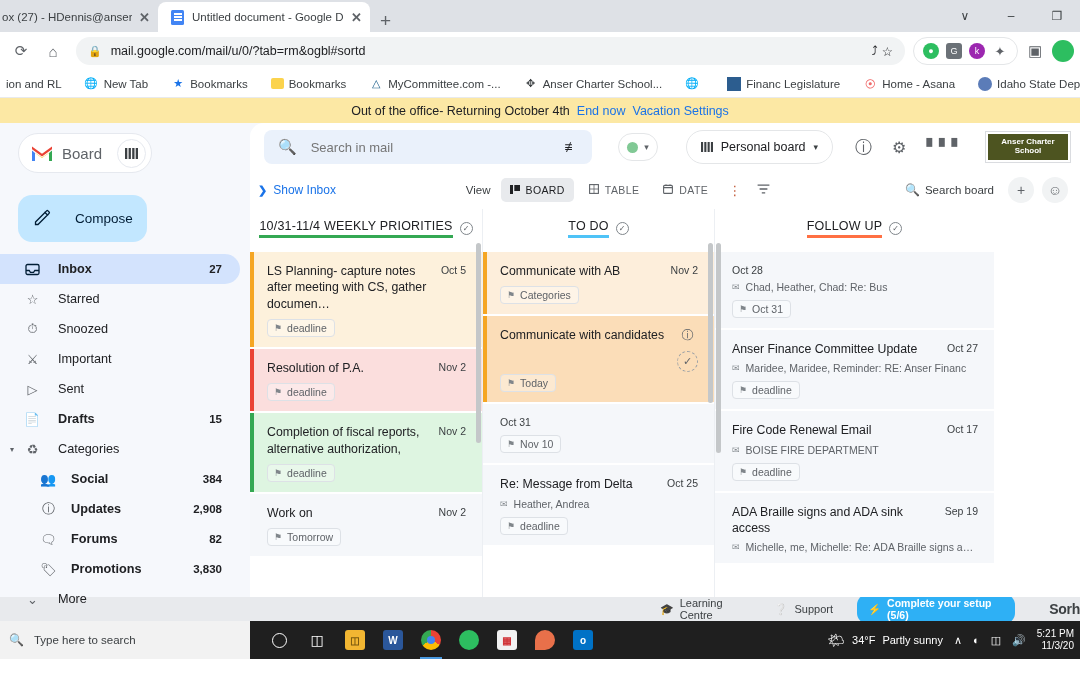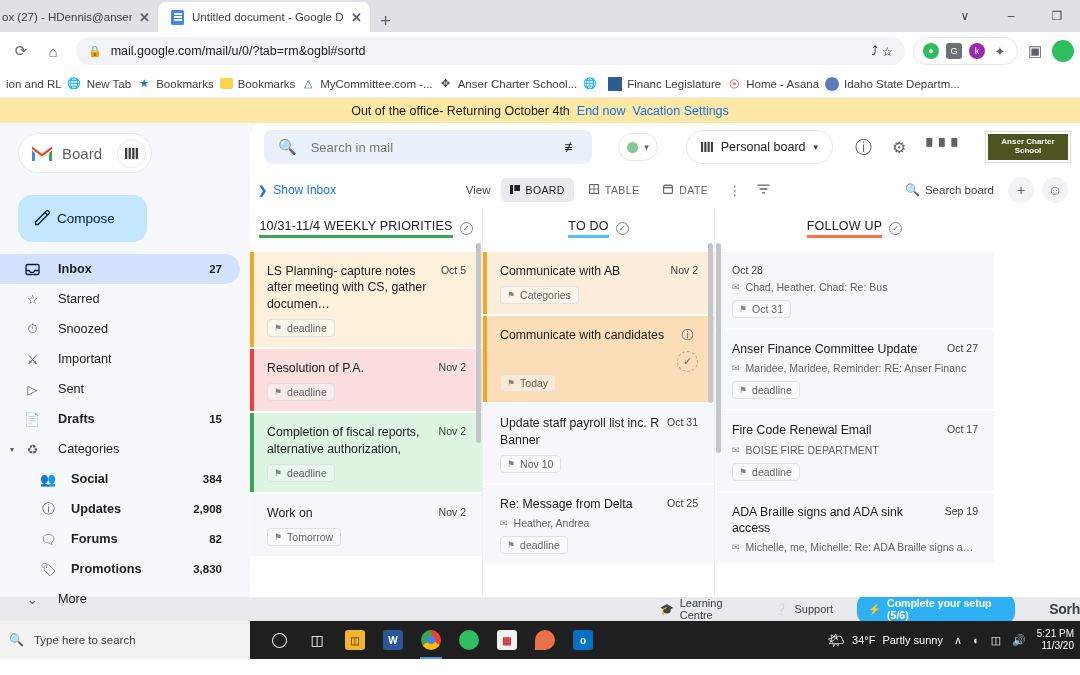--- a/index.html
+++ b/index.html
@@ -56,21 +56,21 @@
   .urlbox .lock { font-size: 11px; color: #5f6368; }
   .url-actions { display: flex; align-items: center; gap: 4px; margin-left: auto; }
   .ext-pill {
     display: flex; align-items: center; gap: 7px; height: 28px; padding: 0 9px;
     border-radius: 14px; border: 1px solid #e4e6e8;
   }
   .ext { width: 16px; height: 16px; border-radius: 50%; display: flex;
          align-items: center; justify-content: center; font-size: 9px; color: #fff; }
 
   .bookmarks {
-    height: 28px; background: #fff; display: flex; align-items: center; gap: 6px;
+    height: 28px; background: #fff; display: flex; align-items: center; gap: 23px;
     padding: 0 6px; font-size: 11.5px; color: #3c4043; border-bottom: 1px solid #e8eaed;
     white-space: nowrap; overflow: hidden;
   }
   .bm { display: flex; align-items: center; gap: 5px; }
   .bm-ico { width: 14px; height: 14px; flex: none; display: flex;
             align-items: center; justify-content: center; font-size: 11px; }
 
   
   .vacation {
     height: 25px; background: #fce8a4; display: flex; align-items: center;
@@ -90,21 +90,21 @@
   .gm-logo { width: 22px; height: 17px; position: relative; }
   .gm-logo svg { display: block; }
   .logo-pill .bword { font-size: 15px; color: #5f6368; }
   .pill-btn {
     width: 29px; height: 29px; border-radius: 50%; background: #fff;
     border: 1px solid #e6e9ef; display: flex; align-items: center; justify-content: center;
     margin-left: auto; margin-right: 5px;
   }
   .compose {
     margin: 22px 0 0 18px; width: 129px; height: 47px; border-radius: 14px;
-    background: #c2e7ff; display: flex; align-items: center; gap: 6px;
+    background: #c2e7ff; display: flex; align-items: center; gap: 24px;
     padding-left: 16px; color: #001d35; font-size: 13.5px;
   }
   .navlist { margin-top: 12px; }
   .navitem {
     height: 30px; display: flex; align-items: center; gap: 17px;
     padding-left: 24px; padding-right: 18px; font-size: 12.7px; color: #202124;
     border-radius: 0 16px 16px 0; margin-right: 10px;
   }
   .navitem.sel { background: #d3e3fd; font-weight: bold; color: #001d35; }
   .navitem .nicon { width: 17px; flex: none; display: flex; align-items: center;
@@ -575,21 +575,20 @@
                 </span>
               </div>
               <span class="chip" style="margin-top:-16px">
                 <span class="flag">⚑</span>
                 <span>Today</span>
               </span>
             </div>
 
             <div class="card" style="background:#f5f7fa">
               <div class="card-top">
-                <span class="card-title">Update staff payroll list inc. R Banner</span>
                 <span class="card-date">Oct 31</span>
               </div>
               <span class="chip">
                 <span class="flag">⚑</span>
                 <span>Nov 10</span>
               </span>
             </div>
 
             <div class="card" style="background:#f5f7fa">
               <div class="card-top">

